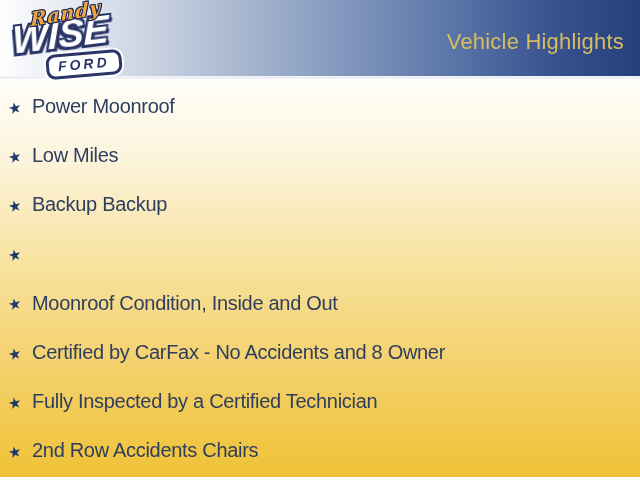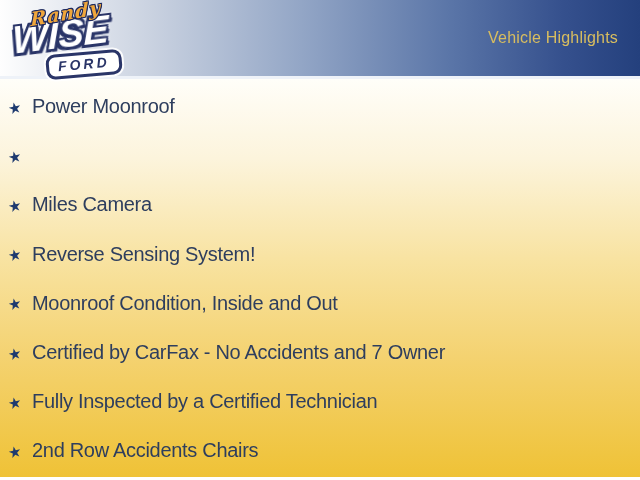--- a/index.html
+++ b/index.html
@@ -25,22 +25,22 @@
       #93a6c6 47%,
       #5b76a8 70%,
       #35508d 88%,
       #24407d 100%);
     border-bottom: 3px solid #eef2f8;
   }
 
   .header-title {
     position: absolute;
     top: 29px;
-    right: 22px;
-    font-size: 16px;
+    right: 16px;
+    font-size: 22px;
     letter-spacing: 0.2px;
     color: #d8bd5f;
     white-space: nowrap;
   }
 
   
   .logo {
     position: absolute;
     left: 4px;
     top: 1px;
@@ -160,40 +160,40 @@
 
   <div class="body-area">
     <ul class="highlights-list">
   <li class="highlight-item">
     <span class="star" style="color: rgb(30, 58, 111);">★</span>
     <span class="item-text" style="color: rgb(46, 62, 94); text-align: right;">Power Moonroof</span>
   </li>
 
   <li class="highlight-item">
     <span class="star" style="color: rgb(30, 58, 111);">★</span>
-  </li>
-
-  <li class="highlight-item">
-    <span class="star" style="color: rgb(30, 58, 111);">★</span>
-    <span class="item-text" style="color: rgb(46, 62, 94);">Miles Camera</span>
-  </li>
-
-  <li class="highlight-item">
-    <span class="star" style="color: rgb(30, 58, 111);">★</span>
-    <span class="item-text" style="color: rgb(46, 62, 94);">Reverse Sensing System!</span>
+    <span class="item-text" style="color: rgb(46, 62, 94);">Low Miles</span>
+  </li>
+
+  <li class="highlight-item">
+    <span class="star" style="color: rgb(30, 58, 111);">★</span>
+    <span class="item-text" style="color: rgb(46, 62, 94);">Backup Backup</span>
+  </li>
+
+  <li class="highlight-item">
+    <span class="star" style="color: rgb(30, 58, 111);">★</span>
   </li>
 
   <li class="highlight-item">
     <span class="star" style="color: rgb(30, 58, 111);">★</span>
     <span class="item-text" style="color: rgb(46, 62, 94);">Moonroof Condition, Inside and Out</span>
   </li>
 
   <li class="highlight-item">
     <span class="star" style="color: rgb(30, 58, 111);">★</span>
-    <span class="item-text" style="color: rgb(46, 62, 94);">Certified by CarFax - No Accidents and 7 Owner</span>
+    <span class="item-text" style="color: rgb(46, 62, 94);">Certified by CarFax - No Accidents and 8 Owner</span>
   </li>
 
   <li class="highlight-item">
     <span class="star" style="color: rgb(30, 58, 111);">★</span>
     <span class="item-text" style="color: rgb(46, 62, 94);">Fully Inspected by a Certified Technician</span>
   </li>
 
   <li class="highlight-item">
     <span class="star" style="color: rgb(30, 58, 111);">★</span>
     <span class="item-text" style="color: rgb(46, 62, 94);">2nd Row Accidents Chairs</span>

